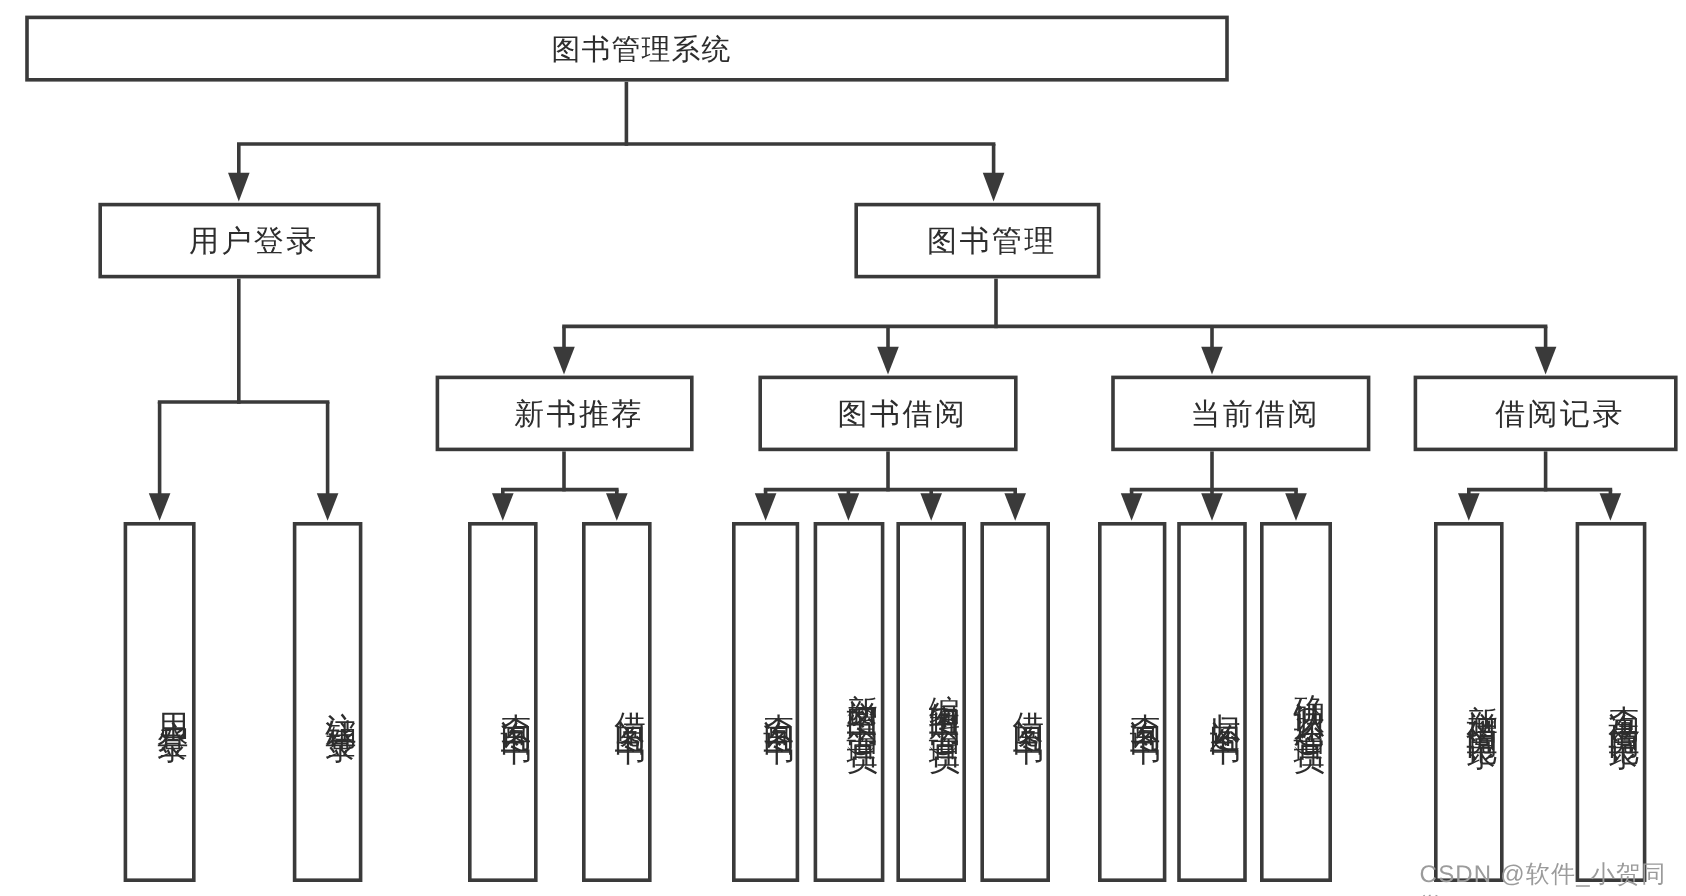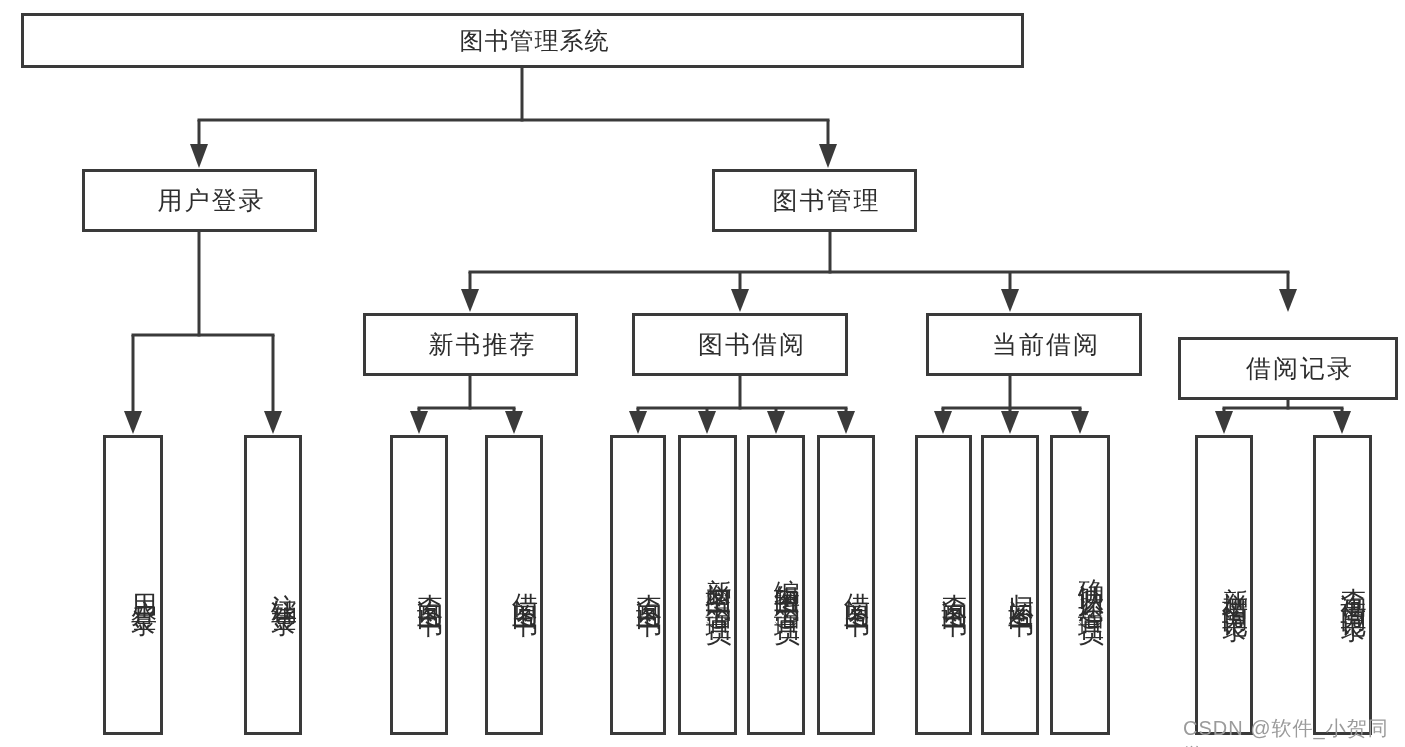--- a/index.html
+++ b/index.html
@@ -134,21 +134,21 @@
   </svg>
 
   <div class="box root">图书管理系统</div>
 
   <div class="box lvl l2" style="left:82px;width:235px;">用户登录</div>
   <div class="box lvl l2" style="left:712px;width:205px;">图书管理</div>
 
   <div class="box lvl l3" style="left:363px;width:215px;">新书推荐</div>
   <div class="box lvl l3" style="left:632px;width:216px;">图书借阅</div>
   <div class="box lvl l3" style="left:902px;width:216px;margin-left:24px;">当前借阅</div>
-  <div class="box lvl l3" style="left:1178px;width:220px;margin-top:24px;">借阅记录</div>
+  <div class="box lvl l3" style="left:1178px;width:220px;">借阅记录</div>
 
   <div class="box leaf" style="left:103px;width:60px;">用户登录</div>
   <div class="box leaf" style="left:244px;width:58px;">注销登录</div>
 
   <div class="box leaf" style="left:390px;width:58px;">查询图书</div>
   <div class="box leaf" style="left:485px;width:58px;">借阅图书</div>
 
   <div class="box leaf" style="left:610px;width:56px;">查询图书</div>
   <div class="box leaf" style="left:678px;width:59px;">新增图书（管理员）</div>
   <div class="box leaf" style="left:747px;width:58px;">编辑图书（管理员）</div>

